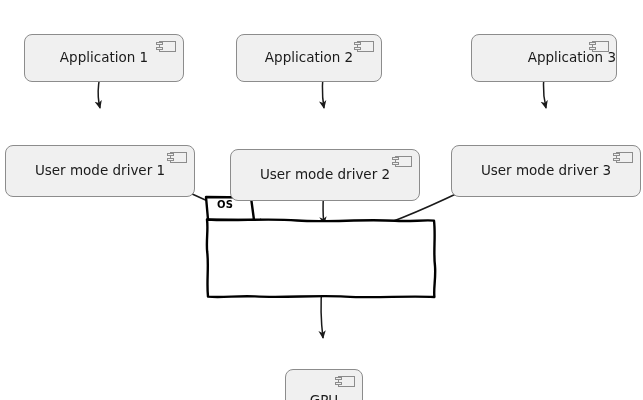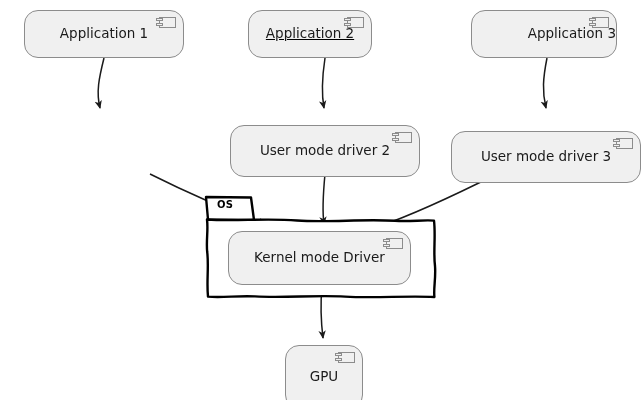--- a/index.html
+++ b/index.html
@@ -11,23 +11,24 @@
   }
   #diagram{position:relative;width:643px;height:400px;}
   #edges{position:absolute;left:0;top:0;width:643px;height:400px;}
 
   
   .node{
     position:absolute;
     box-sizing:border-box;
     background:#F0F0F0;
     border:1px solid #8C8C8C;
-    border-radius:14px;
+    border-radius:8px;
     display:flex;align-items:center;justify-content:center;
     z-index:3;
+    margin-top:24px;
   }
   .node .label{
     font-size:13.5px;
     color:#1A1A1A;
     line-height:1;
     white-space:nowrap;
     padding-bottom:1px;
   }
   
   .compicon{
@@ -108,65 +109,65 @@
 
   <div class="node" style="left:24px;top:10px;width:160px;height:48px;">
     <span class="compicon">
       <span class="body"></span>
         <span class="tab t1"></span>
         <span class="tab t2"></span>
     </span>
     <span class="label">Application 1</span>
   </div>
 
-  <div class="node" style="left:248px;top:10px;width:124px;height:48px;text-decoration:underline;">
+  <div class="node" style="left:236px;top:10px;width:146px;height:48px;">
     <span class="compicon">
       <span class="body"></span>
         <span class="tab t1"></span>
         <span class="tab t2"></span>
     </span>
     <span class="label">Application 2</span>
   </div>
 
   <div class="node" style="left:471px;top:10px;width:146px;height:48px;justify-content:flex-end;">
     <span class="compicon">
       <span class="body"></span>
         <span class="tab t1"></span>
         <span class="tab t2"></span>
     </span>
     <span class="label">Application 3</span>
   </div>
 
+  <div class="node" style="left:5px;top:121px;width:190px;height:52px;">
+    <span class="compicon">
+      <span class="body"></span>
+        <span class="tab t1"></span>
+        <span class="tab t2"></span>
+    </span>
+    <span class="label">User mode driver 1</span>
+  </div>
 
   <div class="node" style="left:230px;top:125px;width:190px;height:52px;">
     <span class="compicon">
       <span class="body"></span>
         <span class="tab t1"></span>
         <span class="tab t2"></span>
     </span>
     <span class="label">User mode driver 2</span>
   </div>
 
-  <div class="node" style="left:451px;top:131px;width:190px;height:52px;">
+  <div class="node" style="left:451px;top:121px;width:190px;height:52px;">
     <span class="compicon">
       <span class="body"></span>
         <span class="tab t1"></span>
         <span class="tab t2"></span>
     </span>
     <span class="label">User mode driver 3</span>
   </div>
 
-  <div class="node" style="left:228px;top:231px;width:183px;height:54px;">
-    <span class="compicon">
-      <span class="body"></span>
-        <span class="tab t1"></span>
-        <span class="tab t2"></span>
-    </span>
-    <span class="label">Kernel mode Driver</span>
-  </div>
 
   <div class="node" style="left:285px;top:345px;width:78px;height:64px;">
     <span class="compicon">
       <span class="body"></span>
         <span class="tab t1"></span>
         <span class="tab t2"></span>
     </span>
     <span class="label">GPU</span>
   </div>
 

